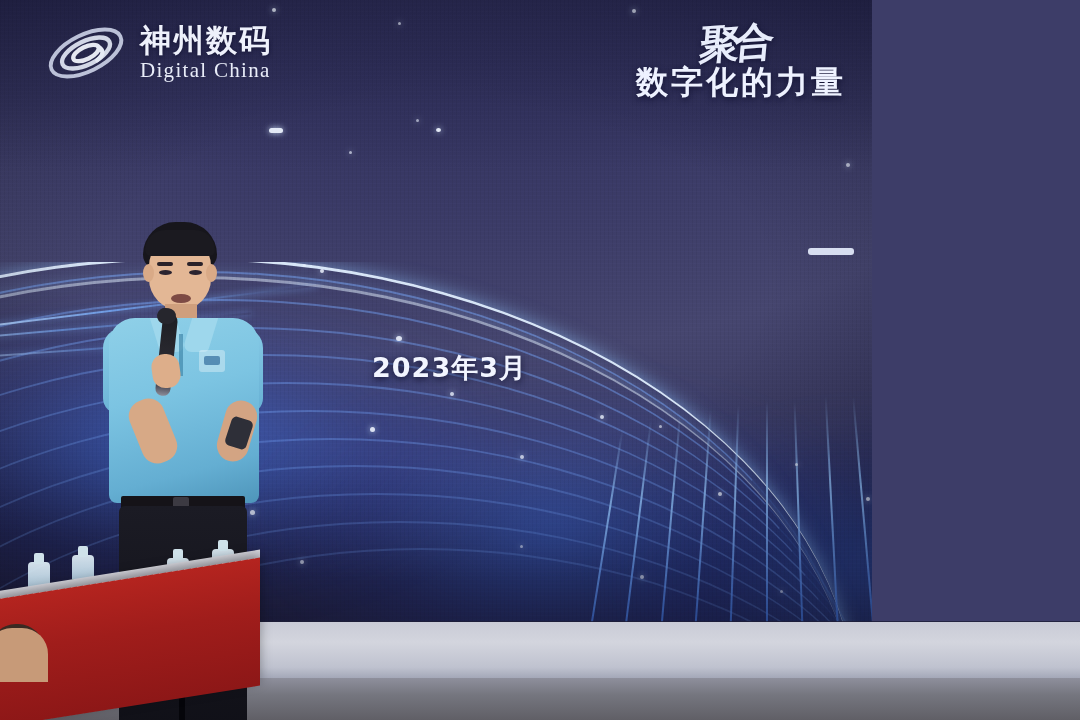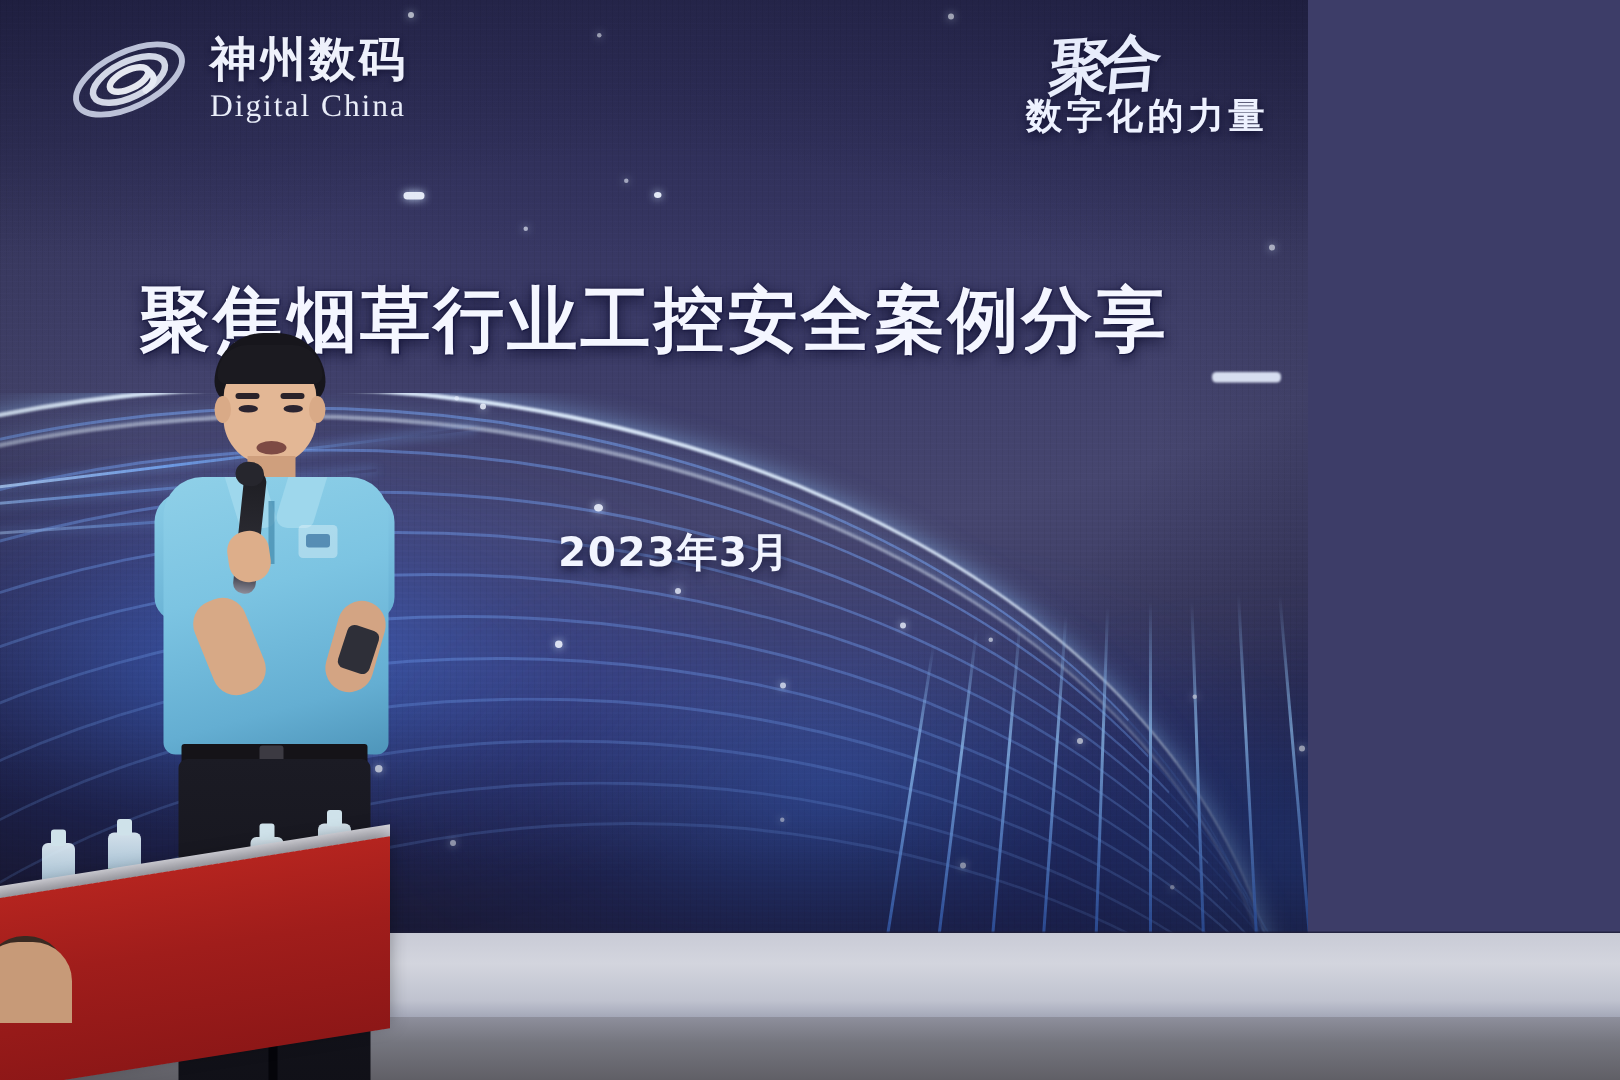--- a/index.html
+++ b/index.html
@@ -125,21 +125,21 @@
     font-family:"DejaVu Serif","Liberation Serif",serif;
     font-weight:700;font-size:40px;color:#e7ecfb;
     letter-spacing:-6px;
     transform:skewX(-9deg) rotate(-4deg);
     display:inline-block;
     text-shadow:0 1px 5px rgba(10,10,40,.7);
     margin-right:78px;
   }
   .power-line{
     font-family:"DejaVu Sans","Liberation Sans",sans-serif;
-    font-weight:700;font-size:24px;color:#eef2ff;letter-spacing:3px;
+    font-weight:700;font-size:32px;color:#eef2ff;letter-spacing:3px;
     margin-top:-10px;
     text-shadow:0 2px 6px rgba(10,10,40,.75);
   }
 
   .tiny-dash{
     position:absolute;right:18px;top:248px;width:46px;height:7px;border-radius:3px;
     background:rgba(232,240,255,.9);filter:blur(.6px);
   }
 
   
@@ -315,21 +315,20 @@
       </div>
     </div>
 
     <div class="logo-right">
       <div class="ju-he">聚合</div>
       <div class="power-line">数字化的力量</div>
     </div>
 
     <div class="tiny-dash"></div>
 
-    <div class="slide-title">聚焦烟草行业工控安全案例分享</div>
     <div class="slide-date">2023年3月</div>
   </div>
 
   <div class="floor-seam"></div>
   <div class="floor-band"></div>
   <div class="floor-dark"></div>
 
   <div class="speaker">
     <div class="sp-hair"></div>
     <div class="sp-face"></div>

